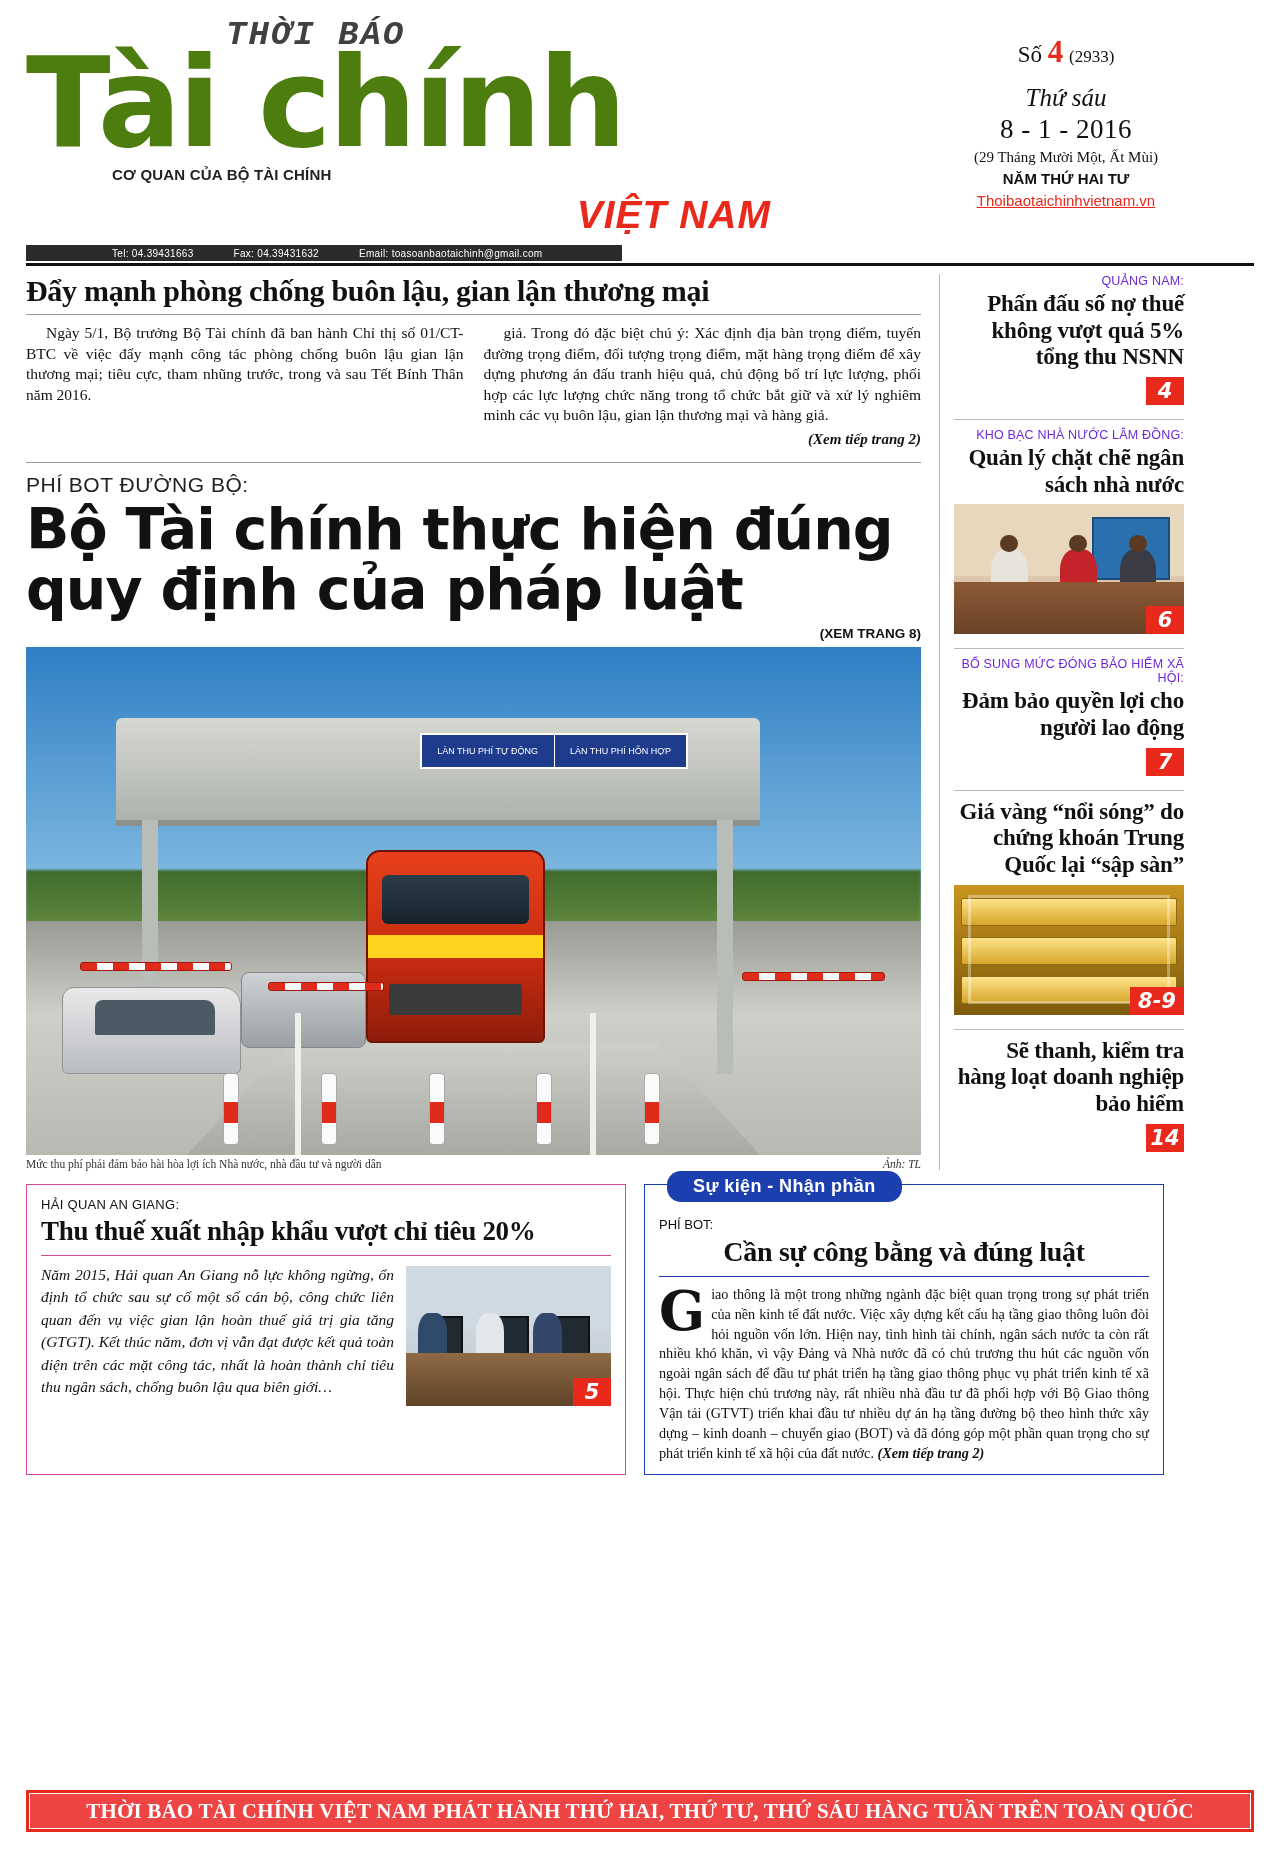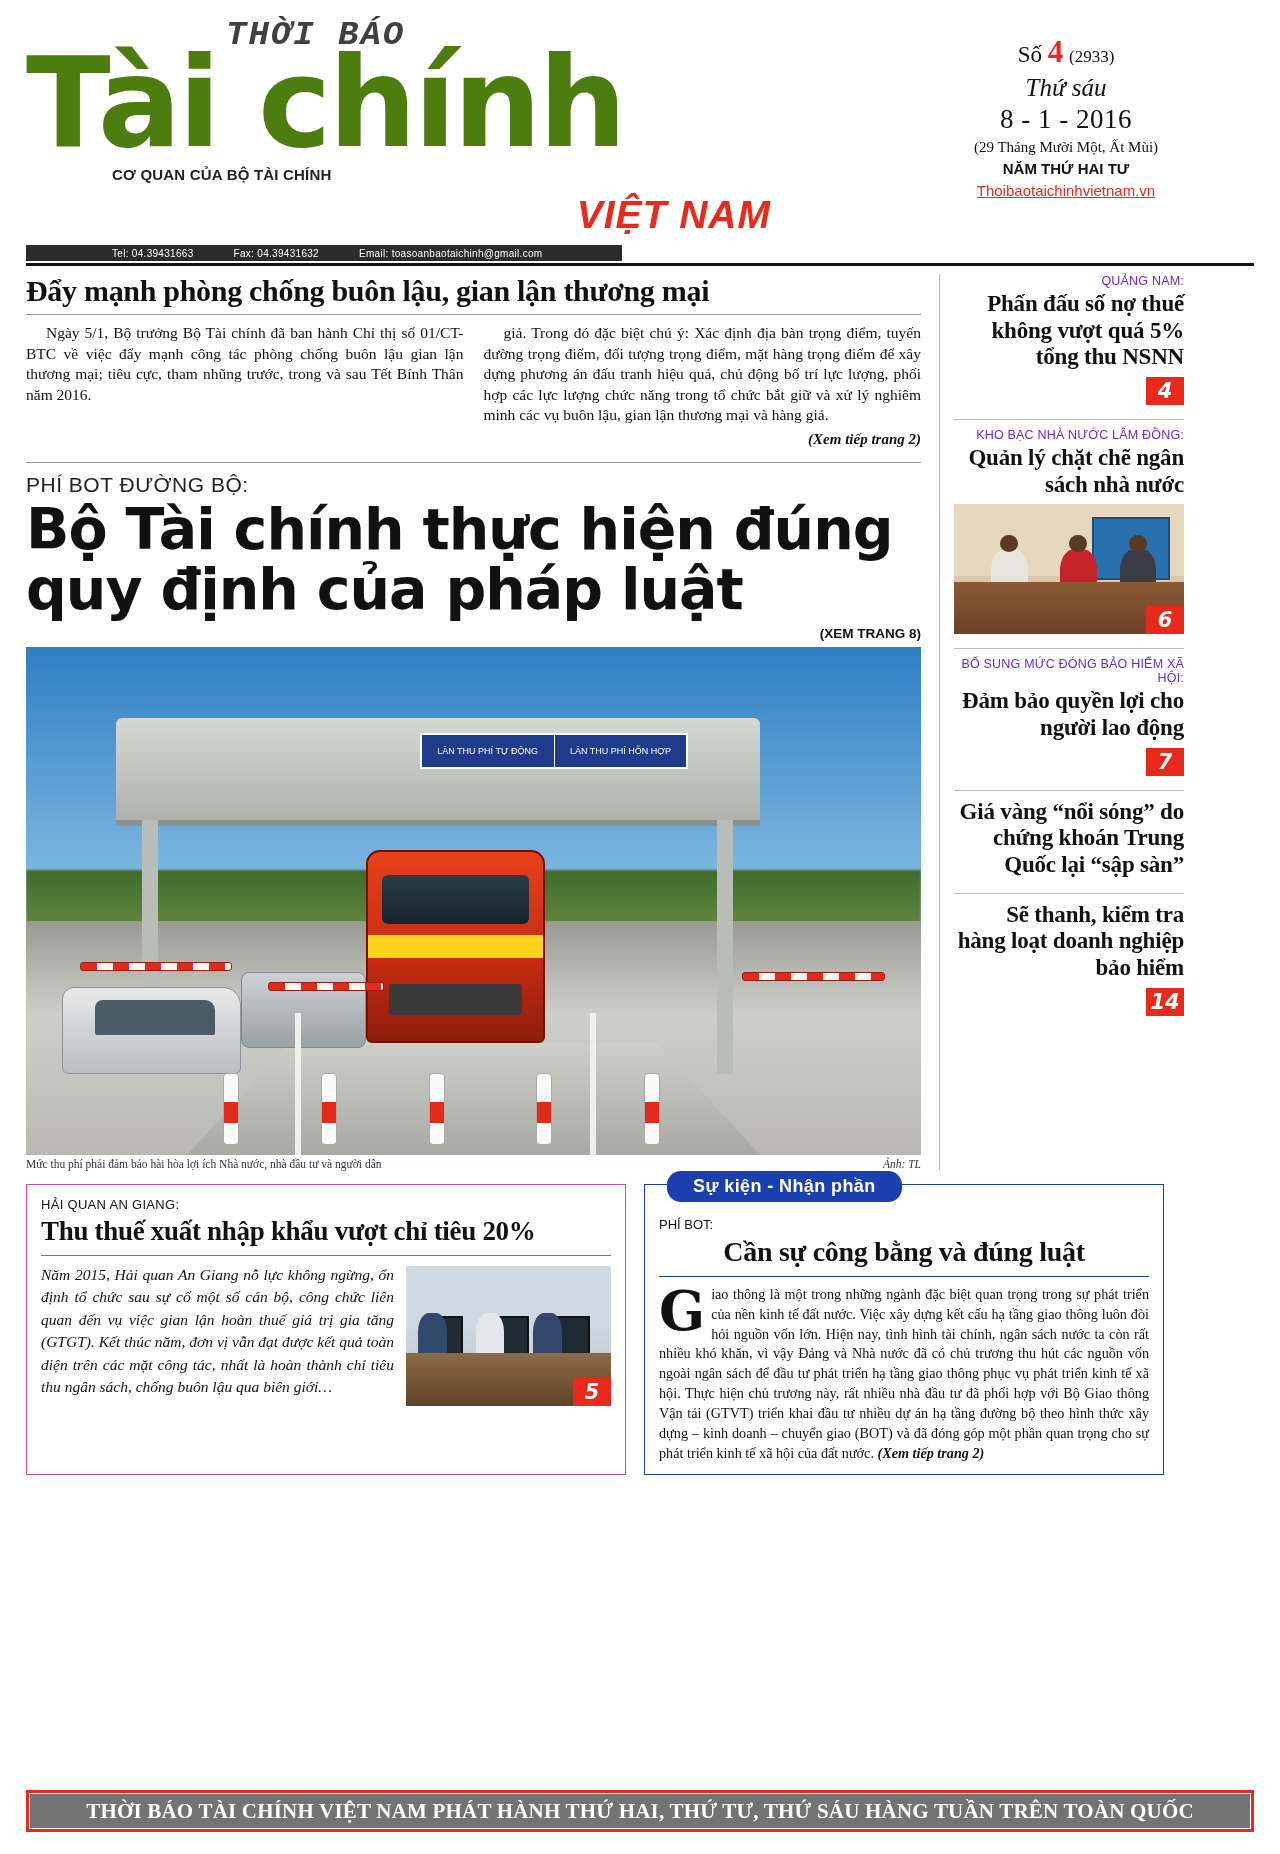--- a/index.html
+++ b/index.html
@@ -43,21 +43,21 @@
     font-weight:bold; font-size:15px; color:#222;
     margin-left:86px; margin-top:6px; letter-spacing:.2px;
   }
   .masthead-right {
     width:300px; padding-top:16px; text-align:center;
     font-family:"Liberation Serif", serif;
   }
   .issue-line { font-size:23px; }
   .issue-line .big { color:#e8291c; font-weight:bold; font-size:31px; }
   .issue-line .paren { font-size:17px; }
-  .weekday { font-style:italic; font-size:25px; margin-top:4px; }
+  .weekday { font-style:italic; font-size:25px; margin-top:14px; }
   .date { font-size:27px; margin-top:2px; letter-spacing:.5px; }
   .lunar { font-size:15px; margin-top:4px; }
   .year-no { font-family:"Liberation Sans", sans-serif; font-weight:bold; font-size:15px; margin-top:4px; }
   .website { color:#e8291c; font-size:15px; font-family:"Liberation Sans", sans-serif; margin-top:5px; }
   .website u { text-decoration:underline; }
 
   
   .contact-bar {
     height:16px; background:#2b2b2b; color:#fff;
     display:flex; align-items:center;
@@ -149,21 +149,21 @@
   .br-body { font-size:14.2px; line-height:1.4; text-align:justify; }
   .br-body .dropcap {
     float:left; font-family:"DejaVu Serif", serif; font-weight:bold;
     font-size:54px; line-height:44px; padding:4px 6px 0 0; color:#111;
   }
   .br-xem { font-style:italic; font-weight:bold; }
 
   
   .footer-banner {
     position:absolute; left:26px; right:26px; bottom:22px;
-    height:42px; background:#737373; color:#fff;
+    height:42px; background:#ef4444; color:#fff;
     display:flex; align-items:center; justify-content:center;
     font-family:"Liberation Serif", serif; font-weight:bold; font-size:21px;
     letter-spacing:.2px;
     border:3px solid #e8291c;
   }
   .footer-inner { border:1px solid #fff; width:100%; height:100%; display:flex; align-items:center; justify-content:center; }
 
   
   .sky { position:absolute; inset:0; background:linear-gradient(#2f7fc4 0%, #7db7e0 45%, #cfe3f0 70%, #dfe7ea 100%); }
   .ground { position:absolute; left:0; right:0; bottom:0; height:46%; background:linear-gradient(#9a9a95, #cfcfc9 40%, #b9b8b2); }
@@ -379,20 +379,28 @@
 
       <div class="teaser">
         <div class="teaser-label">BỔ SUNG MỨC ĐÓNG BẢO HIỂM XÃ HỘI:</div>
         <div class="teaser-head">Đảm bảo quyền lợi cho người lao động</div>
         <div class="page-badge">7</div>
       </div>
       <div class="teaser-rule"></div>
 
       <div class="teaser">
         <div class="teaser-head">Giá vàng “nổi sóng” do chứng khoán Trung Quốc lại “sập sàn”</div>
+        <div class="teaser-photo">
+          <div class="gold"></div>
+          <div class="gold-row" style="top:10%;"></div>
+          <div class="gold-row" style="top:40%;"></div>
+          <div class="gold-row" style="top:70%;"></div>
+          <div class="gold-glass"></div>
+          <div class="page-badge wide">8-9</div>
+        </div>
       </div>
       <div class="teaser-rule"></div>
 
       <div class="teaser">
         <div class="teaser-head">Sẽ thanh, kiểm tra hàng loạt doanh nghiệp bảo hiểm</div>
         <div class="page-badge">14</div>
       </div>
 
     </div>
   </div>

